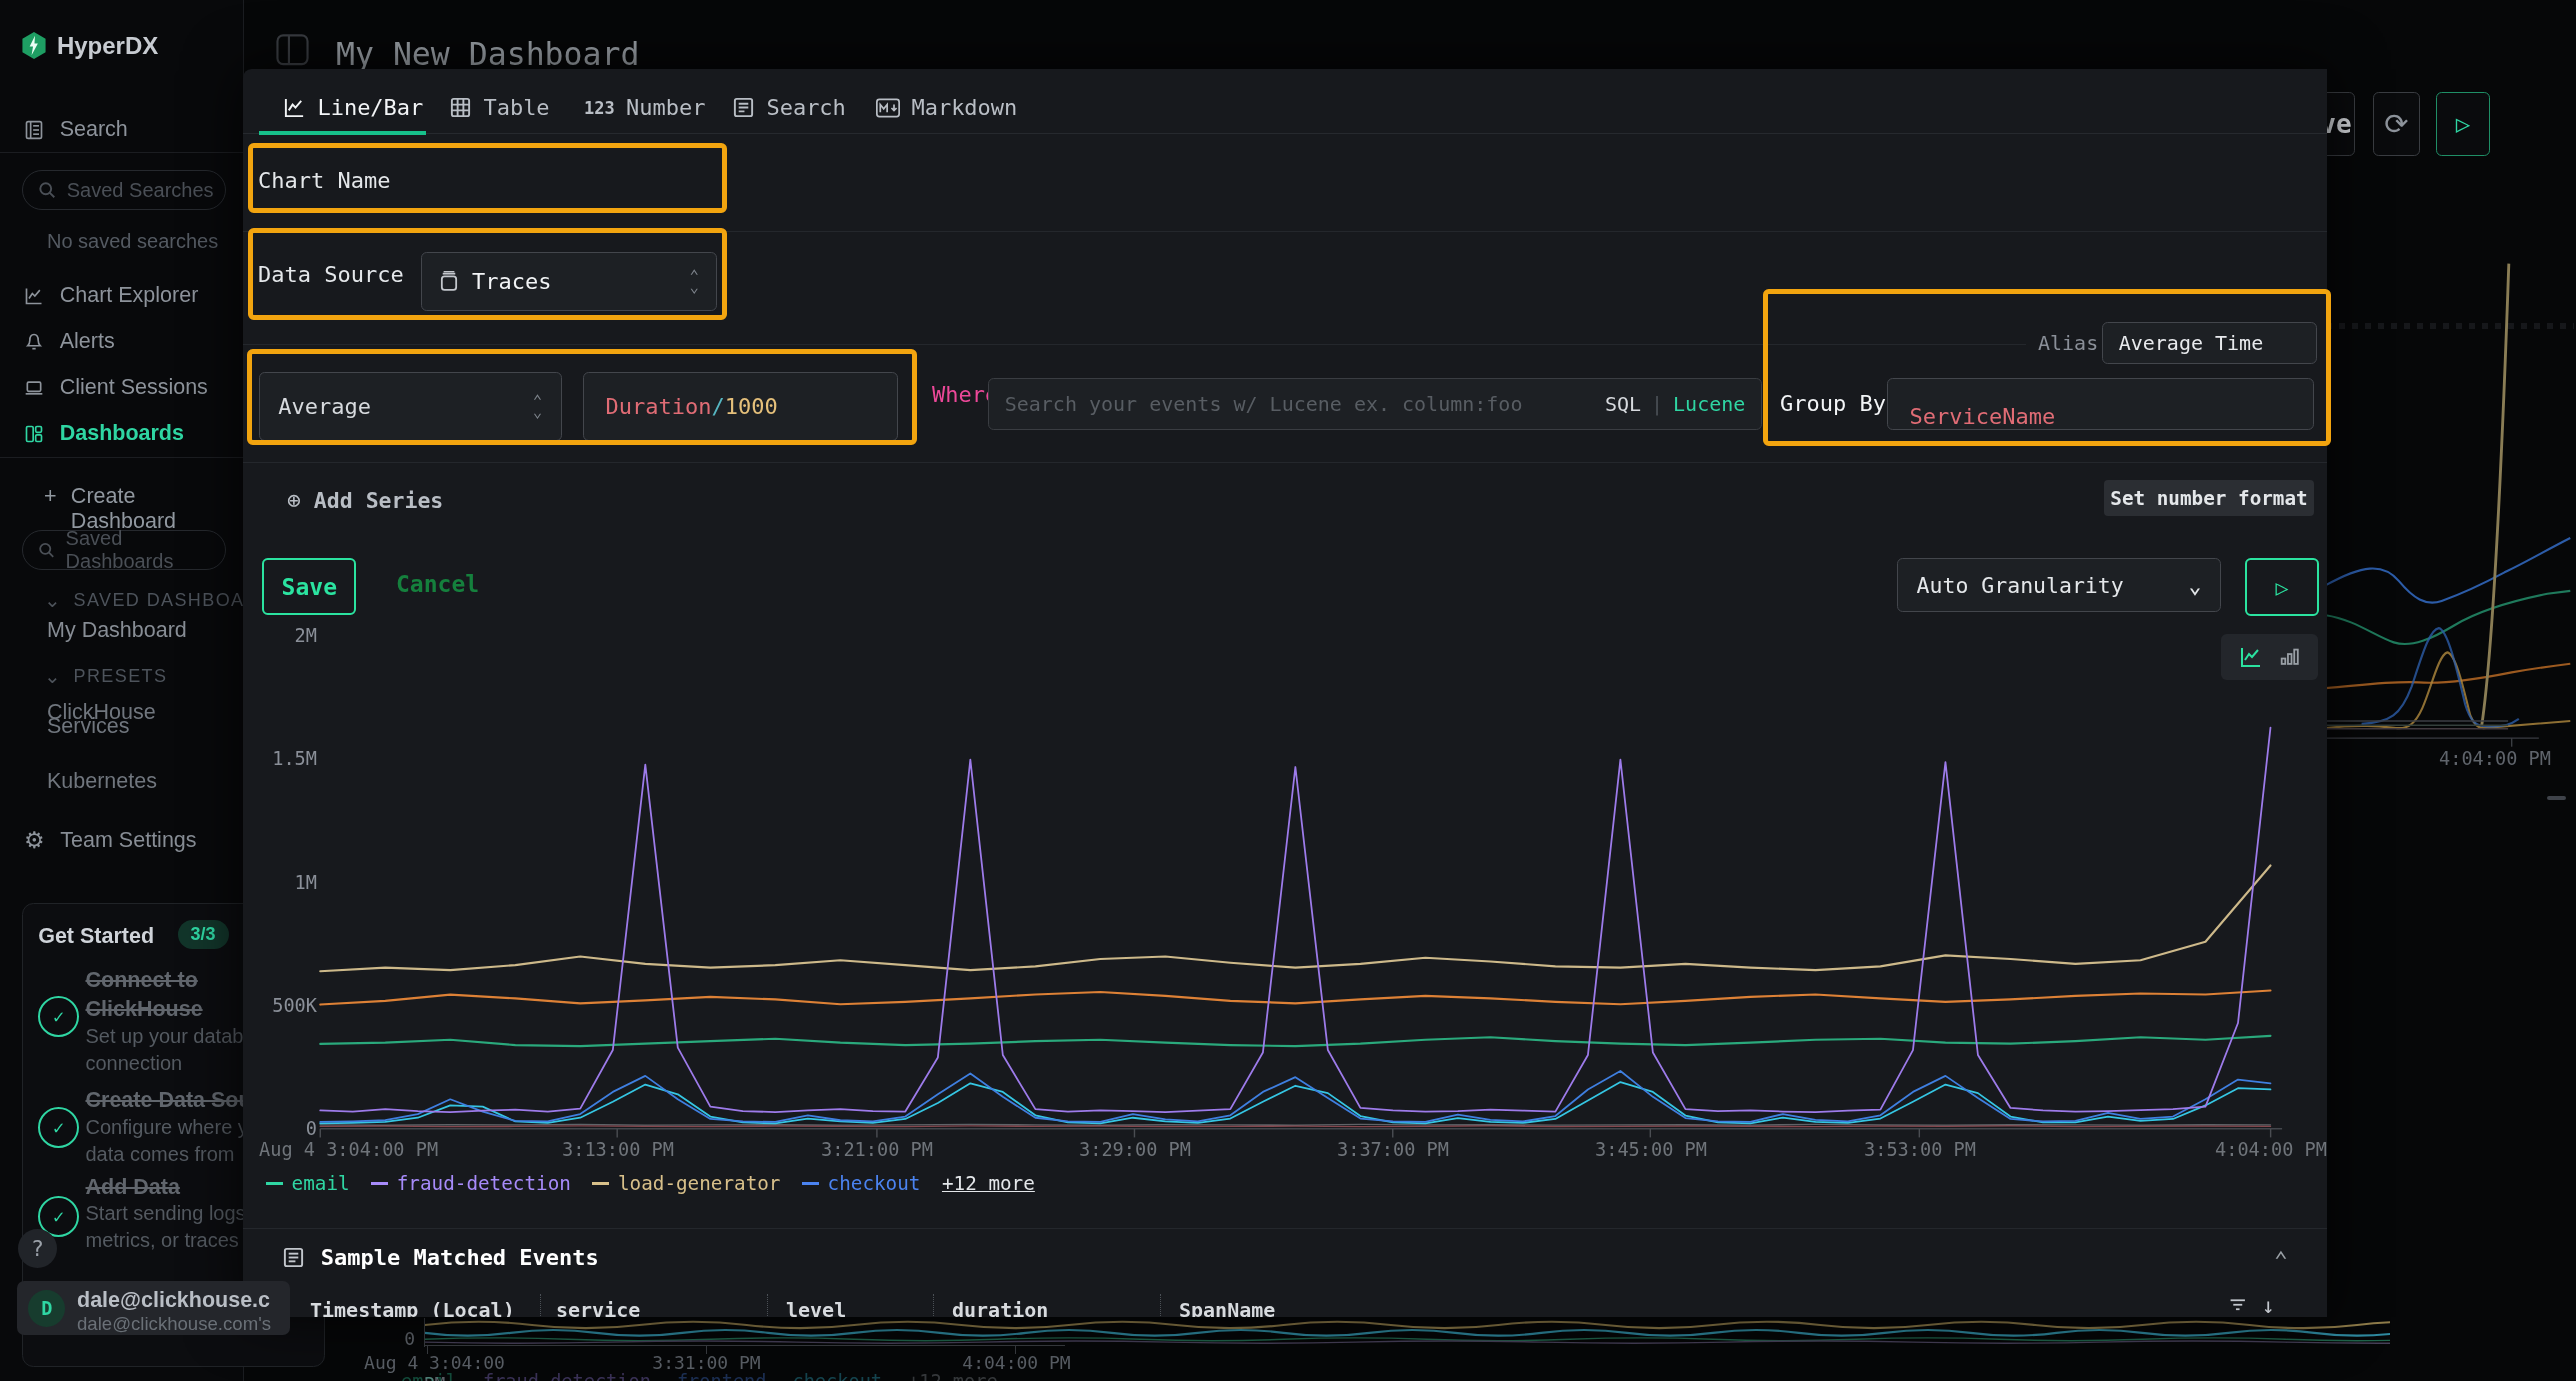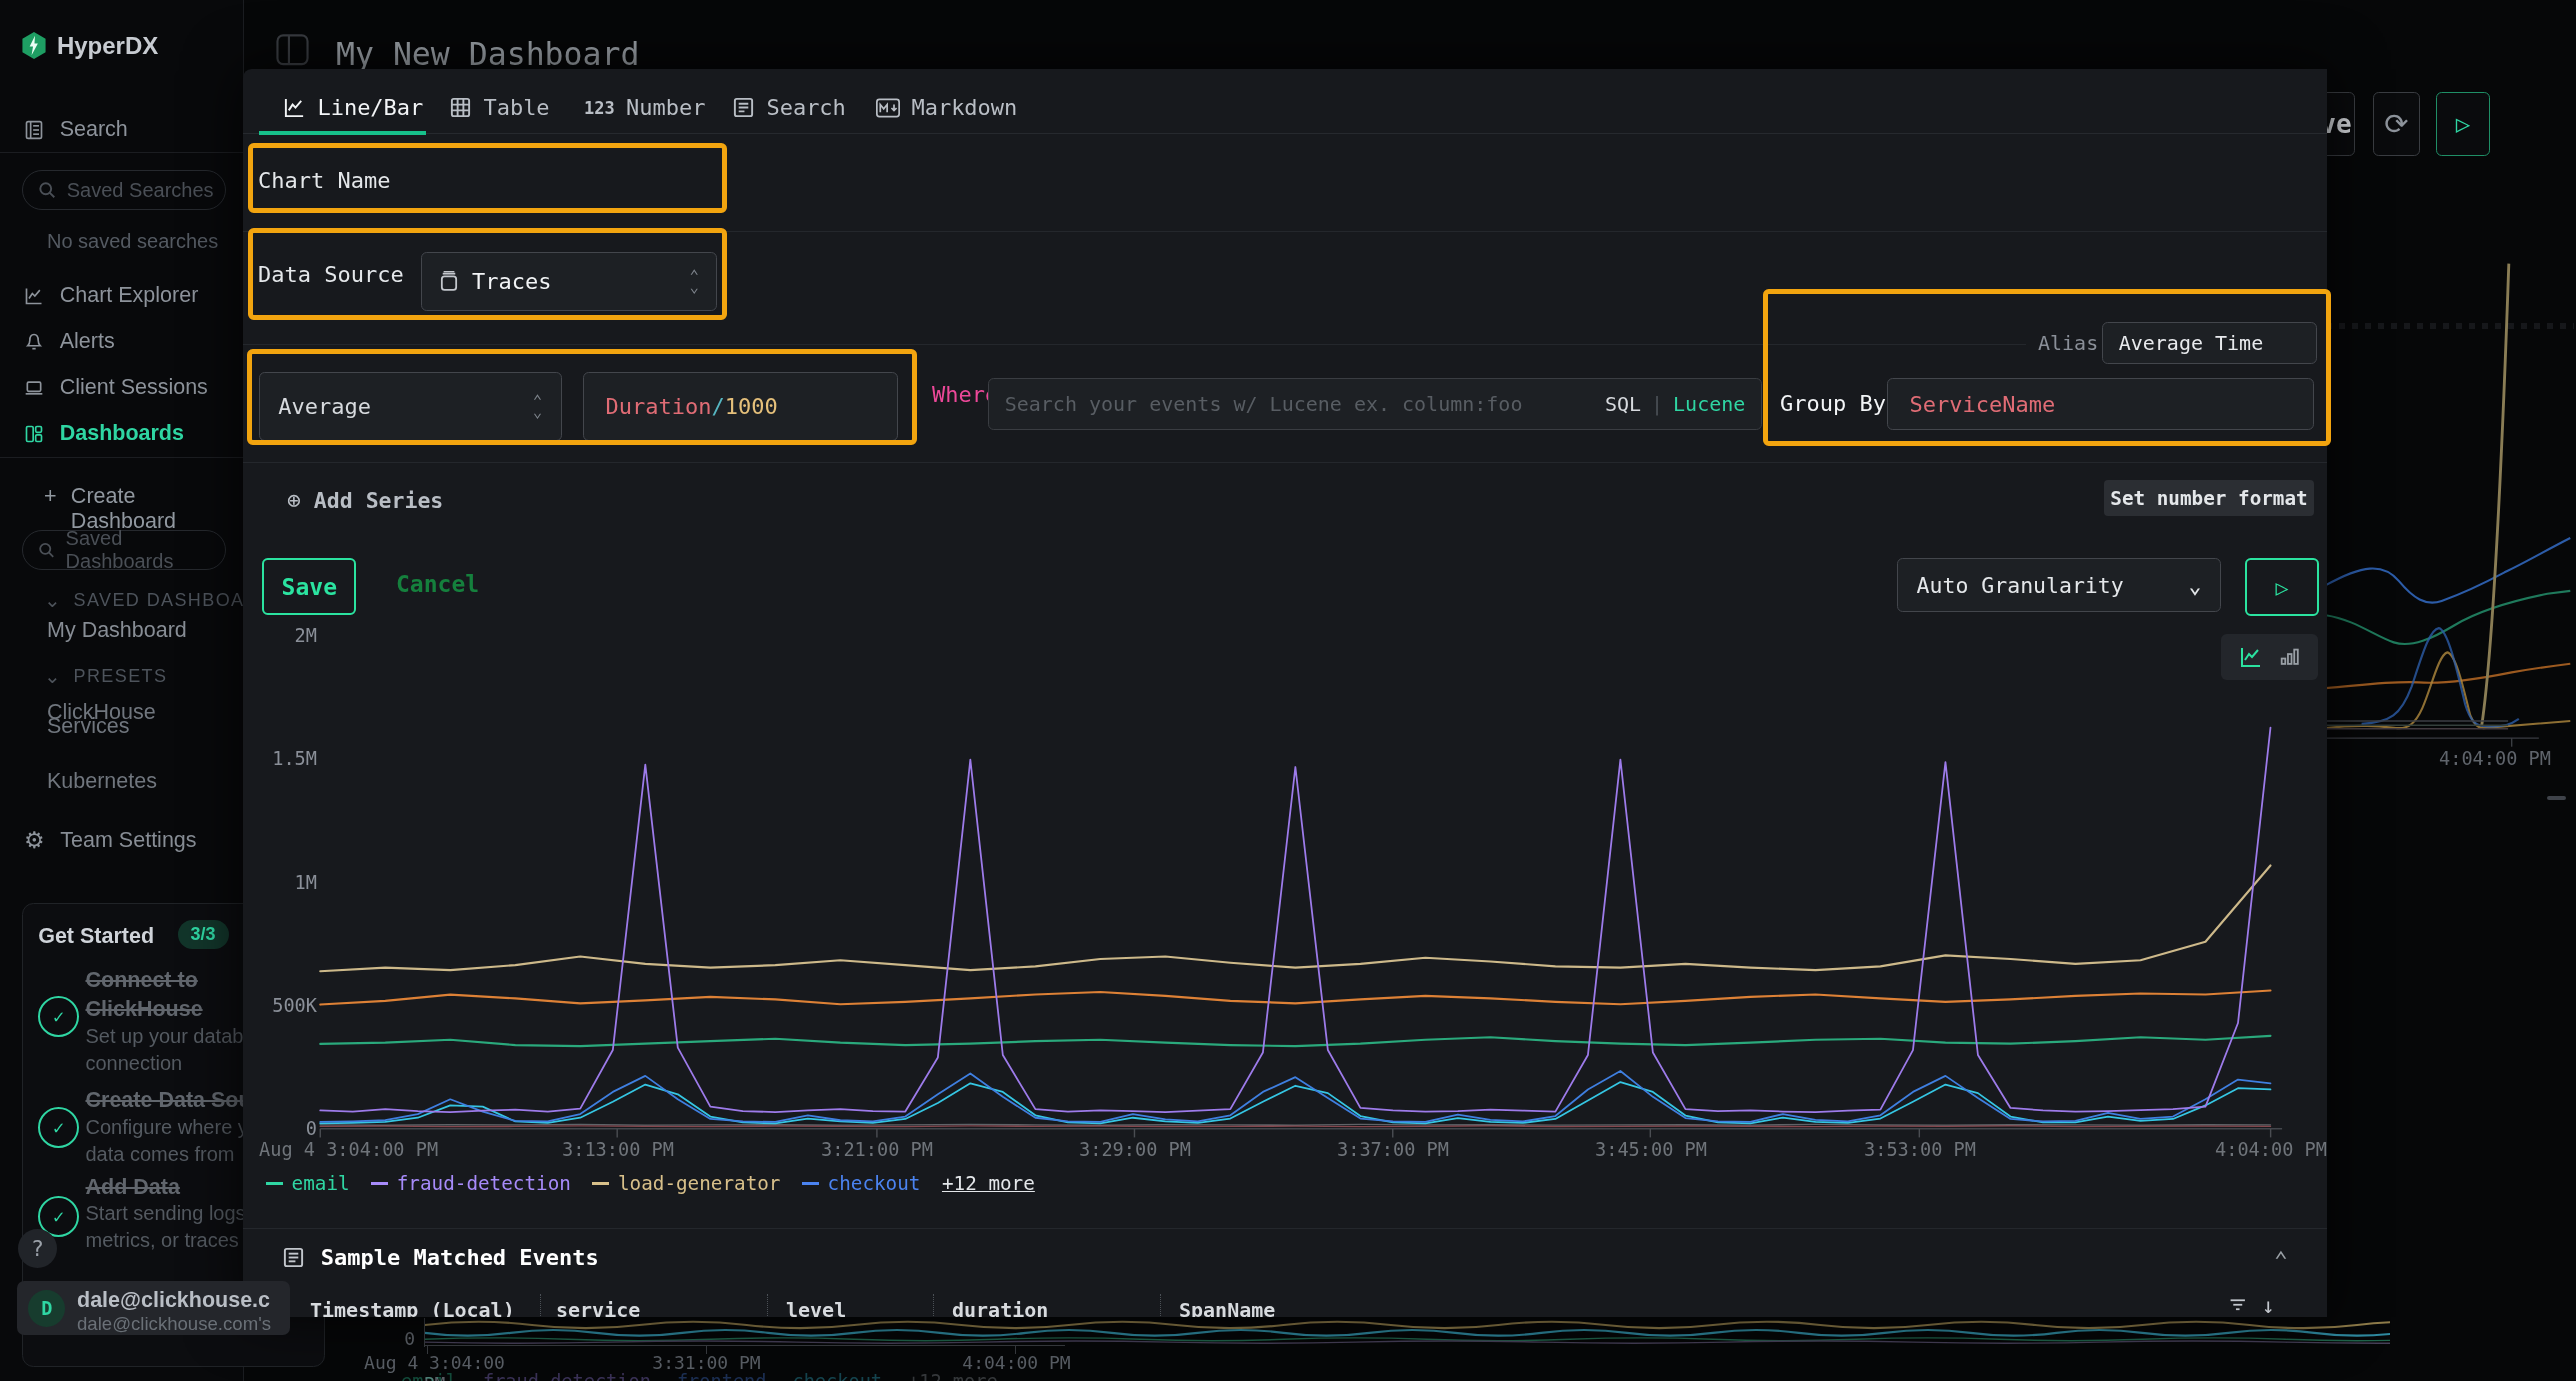--- a/index.html
+++ b/index.html
@@ -296,21 +296,21 @@
         <span style="color:#4b5056;">|</span>
         <span style="color:#2fd6a3;">Lucene</span>
       </span>
     </div>
 
     <div class="abs" style="left:1795px;top:262px;font-size:20px;color:#8a8f98;">Alias</div>
     <div class="input-box" style="left:1859px;top:253px;width:215px;height:42px;padding:0 15.7px;">
       <span style="font-size:20px;color:#e8eaed;">Average Time</span>
     </div>
     <div class="abs" style="left:1537px;top:322px;font-size:22px;color:#f2f4f6;">Group By</div>
-    <div class="input-box" style="left:1644px;top:309px;width:427px;height:52px;padding:0 21.5px;">
+    <div class="input-box" style="left:1644px;top:309px;width:427px;height:52px;padding:0 21.5px;align-items:flex-end;">
       <span style="font-size:22px;color:#e06c75;">ServiceName</span>
     </div>
     <div class="mdl-divider" style="left:0;top:393px;width:2084px;"></div>
 
     <div class="abs" style="left:44px;top:418px;display:flex;gap:13px;align-items:center;cursor:pointer;">
       <span style="font-size:23px;color:#b9bec5;">⊕</span>
       <span style="font-size:21.5px;font-weight:bold;color:#b9bec5;">Add Series</span>
     </div>
     <div class="abs" style="left:1861px;top:411px;width:210px;height:36px;background:#2b2e33;border-radius:4px;display:flex;align-items:center;justify-content:center;cursor:pointer;">
       <span style="font-size:19.3px;font-weight:bold;color:#e4e7ea;">Set number format</span>

